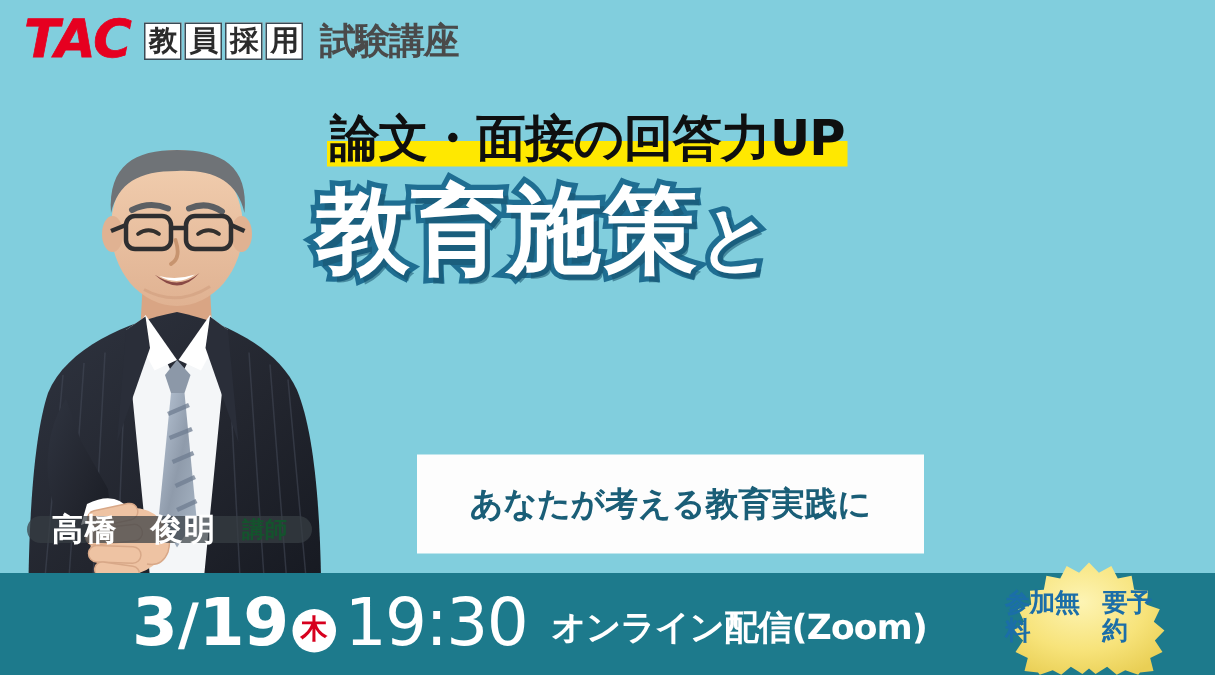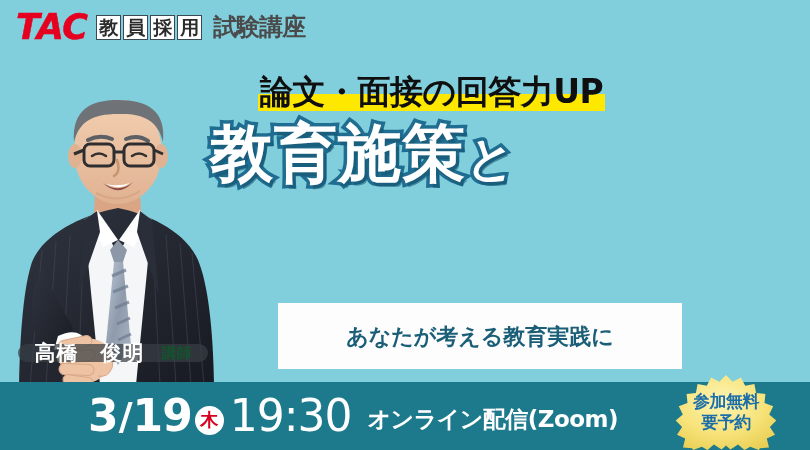--- a/index.html
+++ b/index.html
@@ -82,21 +82,20 @@
     display:flex; align-items:flex-end;
     z-index:4;
   }
   .kicker .hl {
     position:relative;
     font-size:33px; font-weight:bold; line-height:36px;
     color:#0f0f0f;
     letter-spacing:-0.5px;
     padding:0 2px;
     white-space:nowrap;
-    margin-left:40px;
   }
   .kicker .hl::before {
     content:"";
     position:absolute; left:0; right:0; bottom:-1px;
     height:17px;
     background:#ffe800;
     z-index:-1;
   }
 
   
@@ -111,21 +110,21 @@
     paint-order:stroke fill;
     text-shadow:3px 4px 0 rgba(22,82,108,0.55);
   }
   .title-1 { left:210px; top:122px; font-size:63px; letter-spacing:1px; }
   .title-2 { left:202px; top:206px; font-size:63px; letter-spacing:1px; }
   .title-1 .sml, .title-2 .sml { font-size:48px; }
 
   
   .subtitle-box {
     position:absolute; left:278px; top:303px;
-    width:404px; height:66px;
+    width:338px; height:66px;
     background:#fdfdfd;
     display:flex; flex-direction:column;
     align-items:center; justify-content:center;
     z-index:5;
     padding-top:1px;
   }
   .subtitle-box div {
     color:#1a5e77;
     font-size:22px; font-weight:bold;
     line-height:30px;
@@ -173,21 +172,21 @@
 
   
   .badge {
     position:absolute; right:28px; top:374px;
     width:112px; height:76px;
     z-index:9;
   }
   .badge svg { position:absolute; inset:0; }
   .badge-text {
     position:absolute; inset:0;
-    display:flex; flex-direction:column;
+    display:flex; flex-direction:row;
     align-items:center; justify-content:center;
     gap:2px;
   }
   .badge-text span {
     color:#1b6ea8; font-size:17px; font-weight:bold;
     line-height:19px; letter-spacing:-0.5px;
   }
 </style>
 </head>
 <body>

